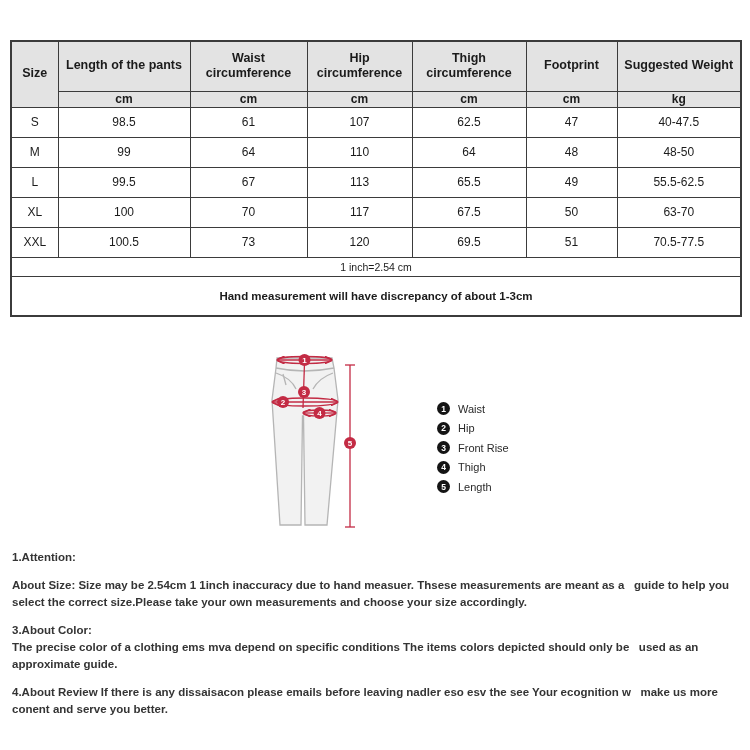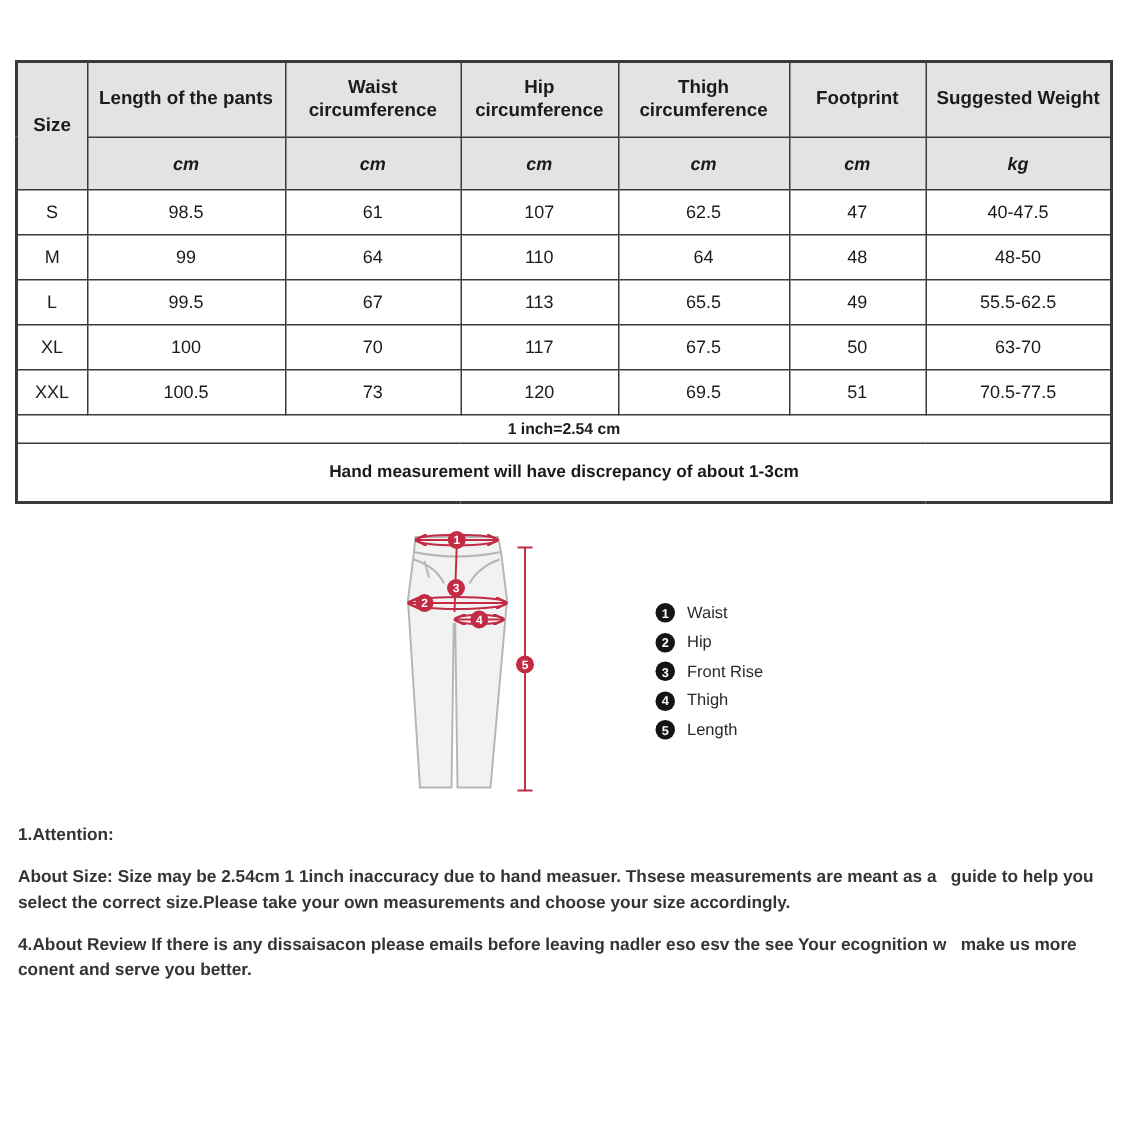--- a/index.html
+++ b/index.html
@@ -9,24 +9,24 @@
 
   
   table.size-table { position:absolute; top:40px; left:10px; width:730px;
     border-collapse:collapse; border:2px solid var(--tbl-border);
     table-layout:fixed; }
   table.size-table th, table.size-table td {
     border:1px solid var(--tbl-border); text-align:center; vertical-align:middle;
     color:#1b1b1b; }
   tr.hdr-row th { background:var(--hdr-bg); font-size:12.5px; font-weight:bold;
     height:50px; line-height:1.25; padding:2px 6px; }
-  tr.unit-row th { background:var(--hdr-bg); font-size:12px; font-weight:bold; height:35px;font-style:italic; }
+  tr.unit-row th { background:var(--hdr-bg); font-size:12px; font-weight:bold; height:16px; }
   th.size-col { background:var(--hdr-bg); font-size:12.5px; font-weight:bold; }
   tbody td { height:30px; font-size:12px; }
-  tfoot td.note-1 { height:19px; font-size:10.5px; font-weight:bold; }
+  tfoot td.note-1 { height:19px; font-size:10.5px; font-weight:normal; }
   tfoot td.note-2 { height:40px; font-size:11.5px; font-weight:bold; }
 
   
   .pants-svg { position:absolute; left:263px; top:346px; }
   .legend { position:absolute; left:437px; top:399px; display:flex;
     flex-direction:column; }
   .legend-item { display:flex; align-items:center; height:19.5px; }
   .legend-num { width:13px; height:13px; border-radius:50%;
     background:var(--legend-circle); color:#fff; font-size:8.5px; font-weight:bold;
     display:flex; align-items:center; justify-content:center; flex:0 0 13px; }
@@ -200,18 +200,22 @@
     </div>
 
   <div class="sections">
     <div class="section">
       <div class="sec-title">1.Attention:</div>
     </div>
     <div class="section">
       <div class="sec-body">About Size: Size may be 2.54cm 1 1inch inaccuracy due to hand measuer. Thsese measurements are meant as a   guide to help you select the correct size.Please take your own measurements and choose your size accordingly.</div>
     </div>
     <div class="section">
+      <div class="sec-title">3.About Color:</div>
+      <div class="sec-body">The precise color of a clothing ems mva depend on specific conditions The items colors depicted should only be   used as an approximate guide.</div>
+    </div>
+    <div class="section">
 
       <div class="sec-body">4.About Review If there is any dissaisacon please emails before leaving nadler eso esv the see Your ecognition w   make us more conent and serve you better.</div>
     </div>
   </div>
 
 </div>
 
 </body></html>

